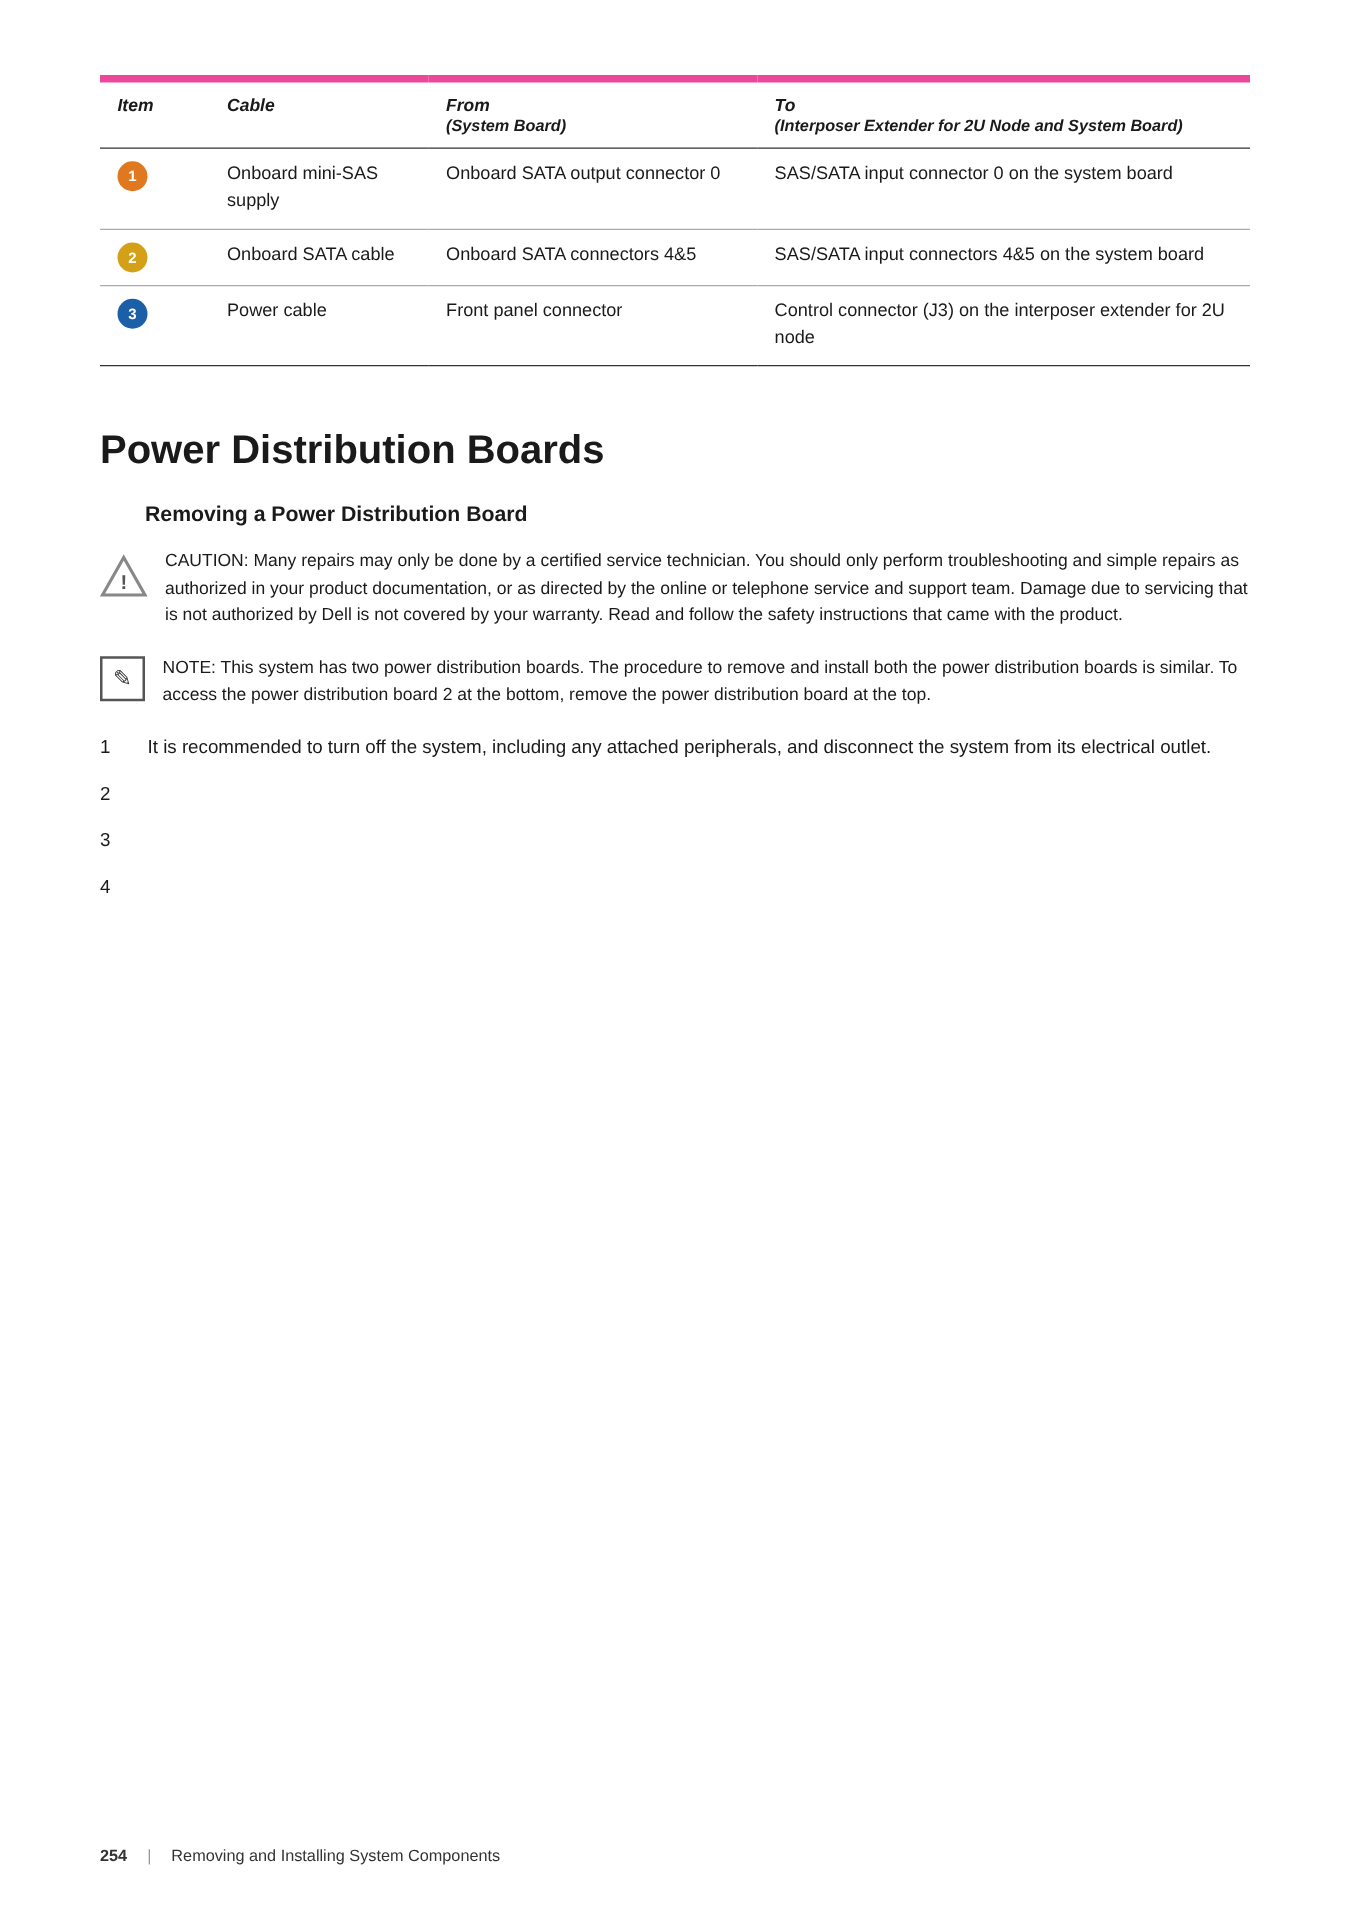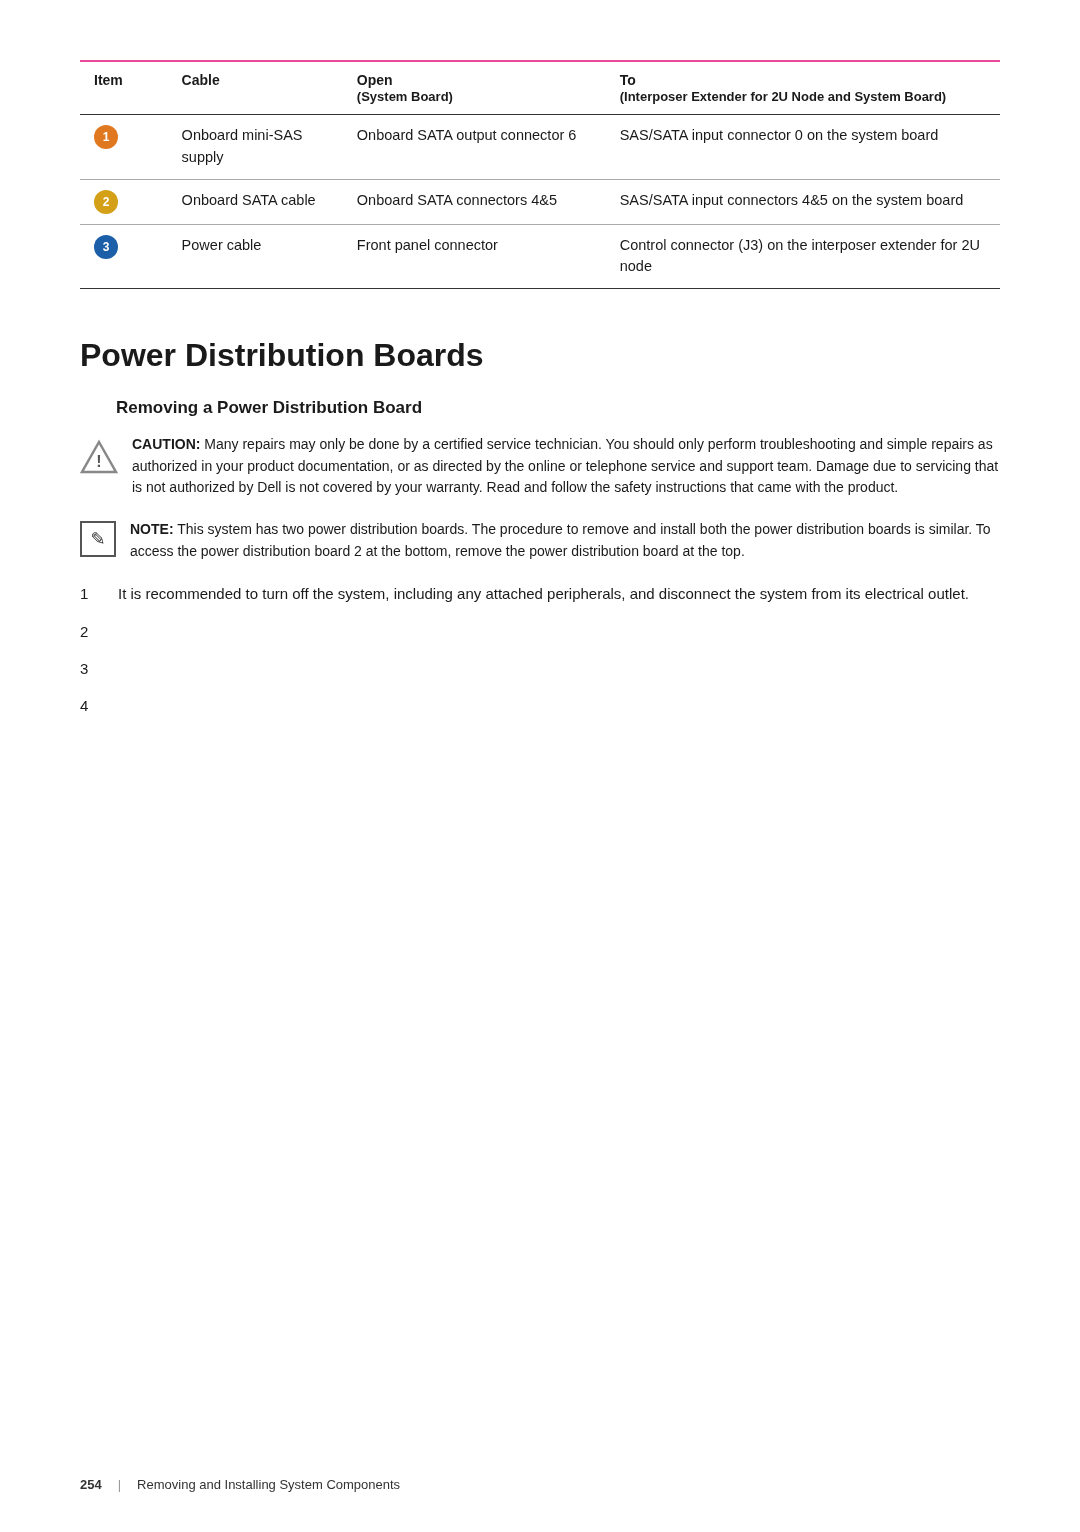--- a/index.html
+++ b/index.html
@@ -24,22 +24,23 @@
       padding: 10px 14px;
       vertical-align: top;
       border-top: 1.5px solid #555;
       border-bottom: 1.5px solid #555;
       text-align: left;
     }
     .cable-table thead th {
       font-weight: bold;
       font-family: Arial, sans-serif;
       font-size: 14px;
-      border-top: 2px solid #ec4899;
+      border-top: 6px solid #ec4899;
       border-bottom: 1.5px solid #333;
+      font-style: italic;
     }
     .cable-table tbody tr td {
       border-top: 1px solid #aaa;
       border-bottom: none;
     }
     .cable-table tbody tr:last-child td {
       border-bottom: 1.5px solid #333;
     }
     .cable-table tbody tr:first-child td {
       border-top: 1.5px solid #333;
@@ -90,21 +91,21 @@
       align-items: flex-start;
       gap: 14px;
       margin-bottom: 20px;
     }
     .notice-text {
       font-family: Arial, sans-serif;
       font-size: 14px;
       line-height: 1.55;
     }
     .notice-text strong {
-      font-weight: bold;
+      font-weight: normal;
       text-align: center;
     }
 
     
     .note-icon-wrap {
       width: 36px;
       height: 36px;
       border: 2px solid #555;
       display: flex;
       align-items: center;
@@ -183,37 +184,37 @@
 <table class="cable-table">
   <thead>
     <tr>
       <th class="col-item">
         <span class="thead-item">Item</span>
       </th>
       <th class="col-cable">
         <span class="thead-item">Cable</span>
       </th>
       <th class="col-from">
-        <span class="thead-item">Open</span><br>
+        <span class="thead-item">From</span><br>
         <span class="th-from-sub">(System Board)</span>
       </th>
       <th class="col-to">
         <span class="th-to-title">To</span><br>
         <span class="th-from-sub">(Interposer Extender for 2U Node and System Board)</span>
       </th>
     </tr>
   </thead>
   <tbody>
 
     <tr>
       <td>
         <span class="badge badge-orange">1</span>
       </td>
       <td class="td-text">Onboard mini-SAS supply</td>
-      <td class="td-text">Onboard SATA output connector 6</td>
+      <td class="td-text">Onboard SATA output connector 0</td>
       <td class="td-text">SAS/SATA input connector 0 on the system board</td>
     </tr>
 
     <tr>
       <td>
         <span class="badge badge-yellow">2</span>
       </td>
       <td class="td-text">Onboard SATA cable</td>
       <td class="td-text">Onboard SATA connectors 4&amp;5</td>
       <td class="td-text">SAS/SATA input connectors 4&amp;5 on the system board</td>

